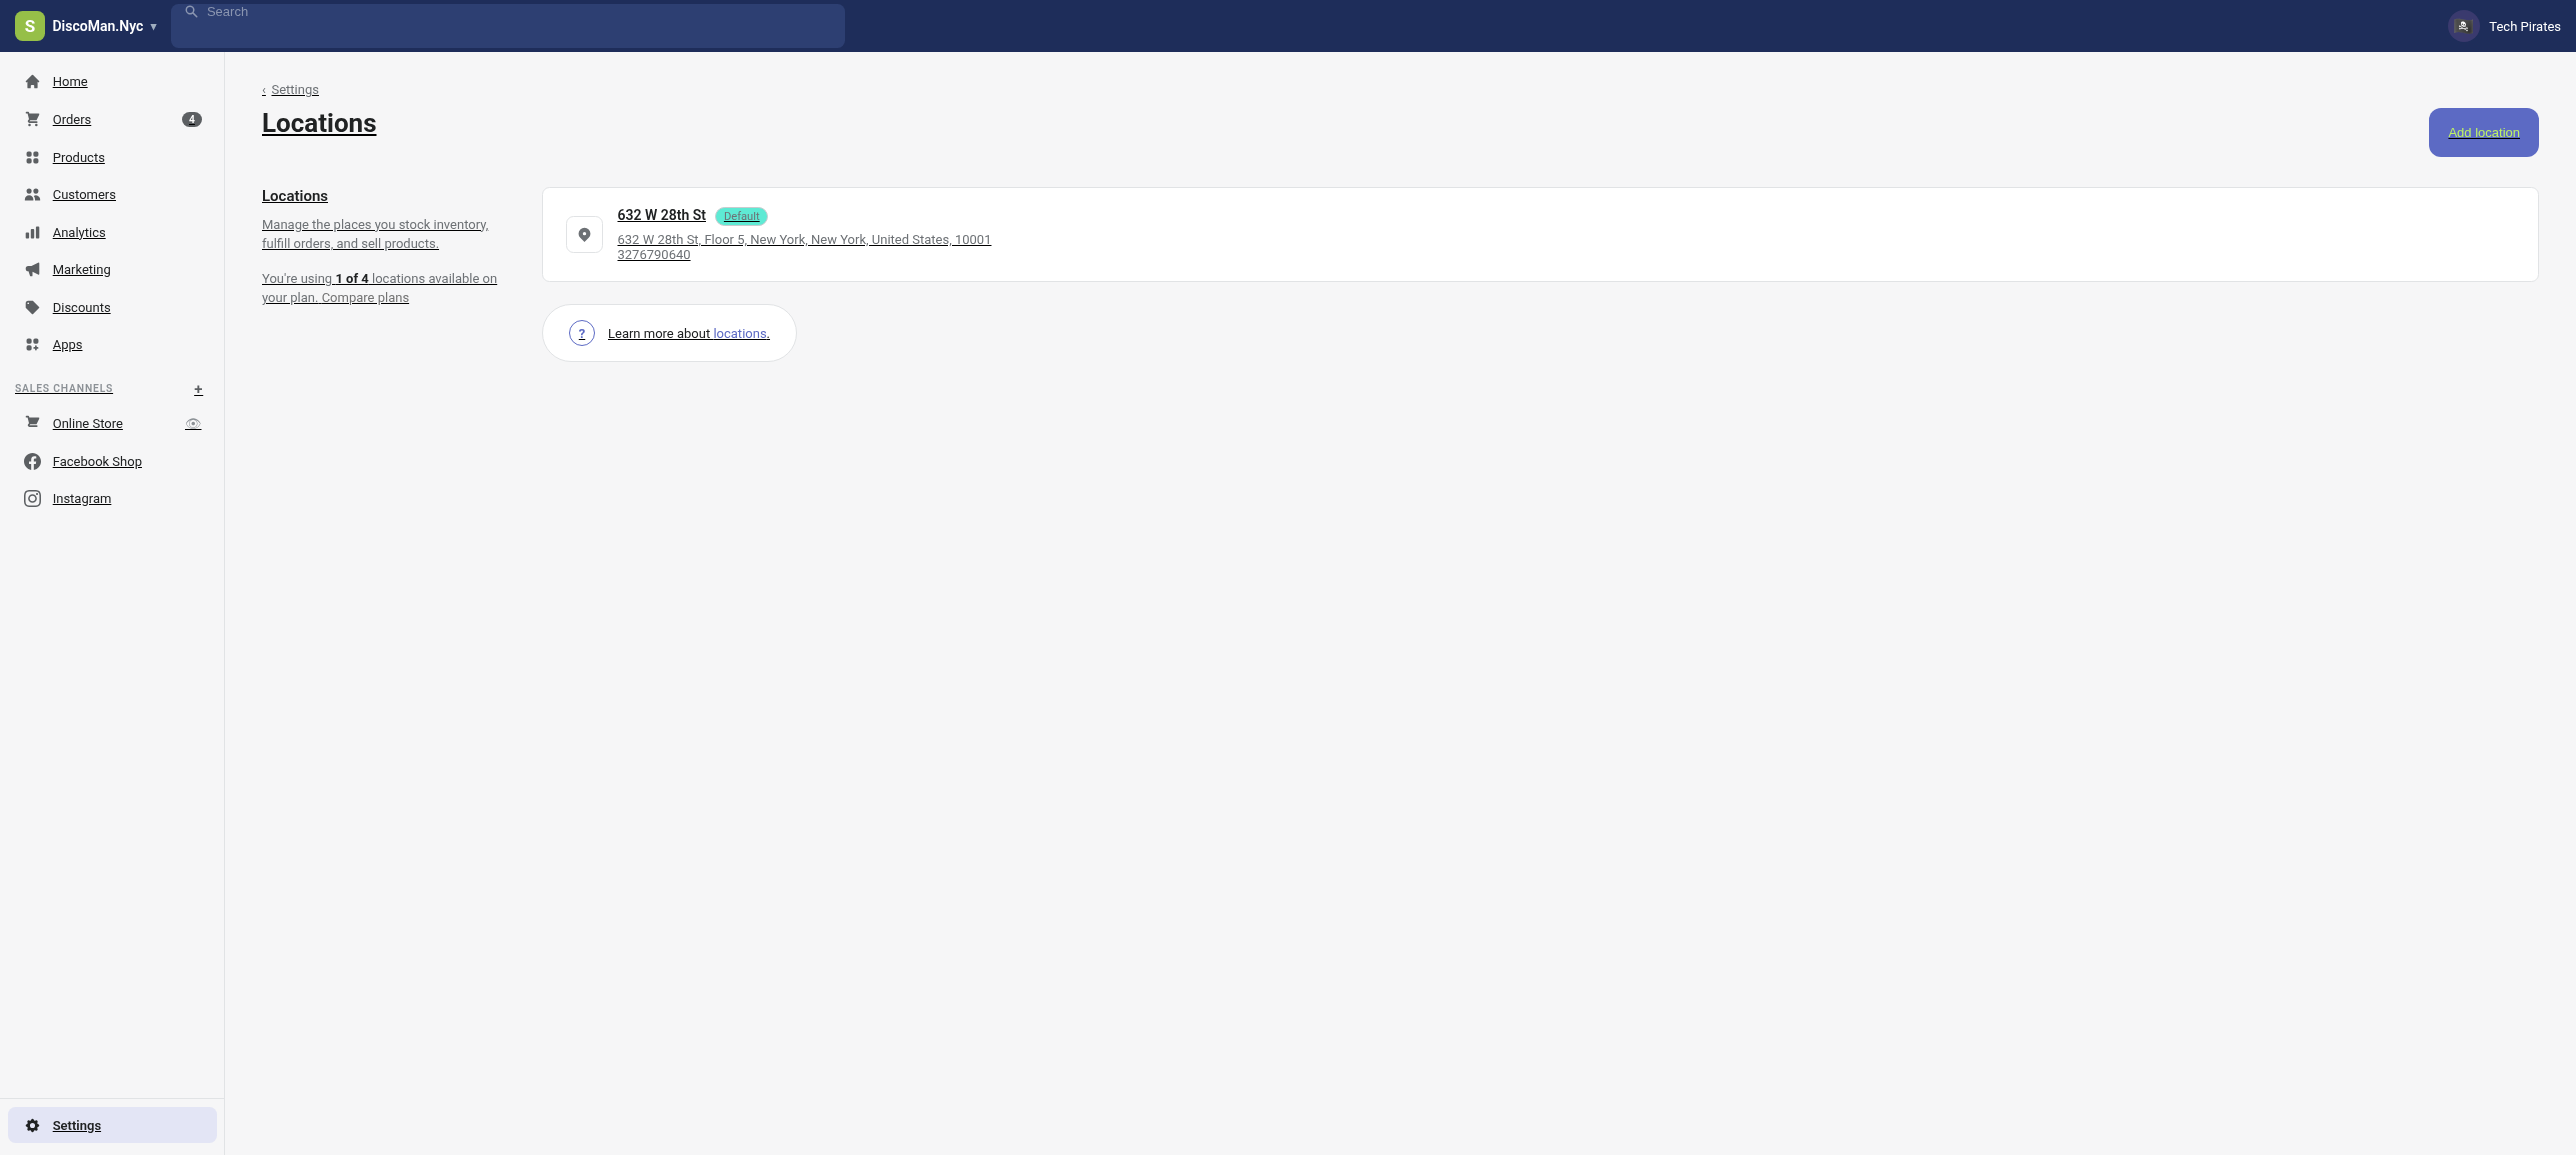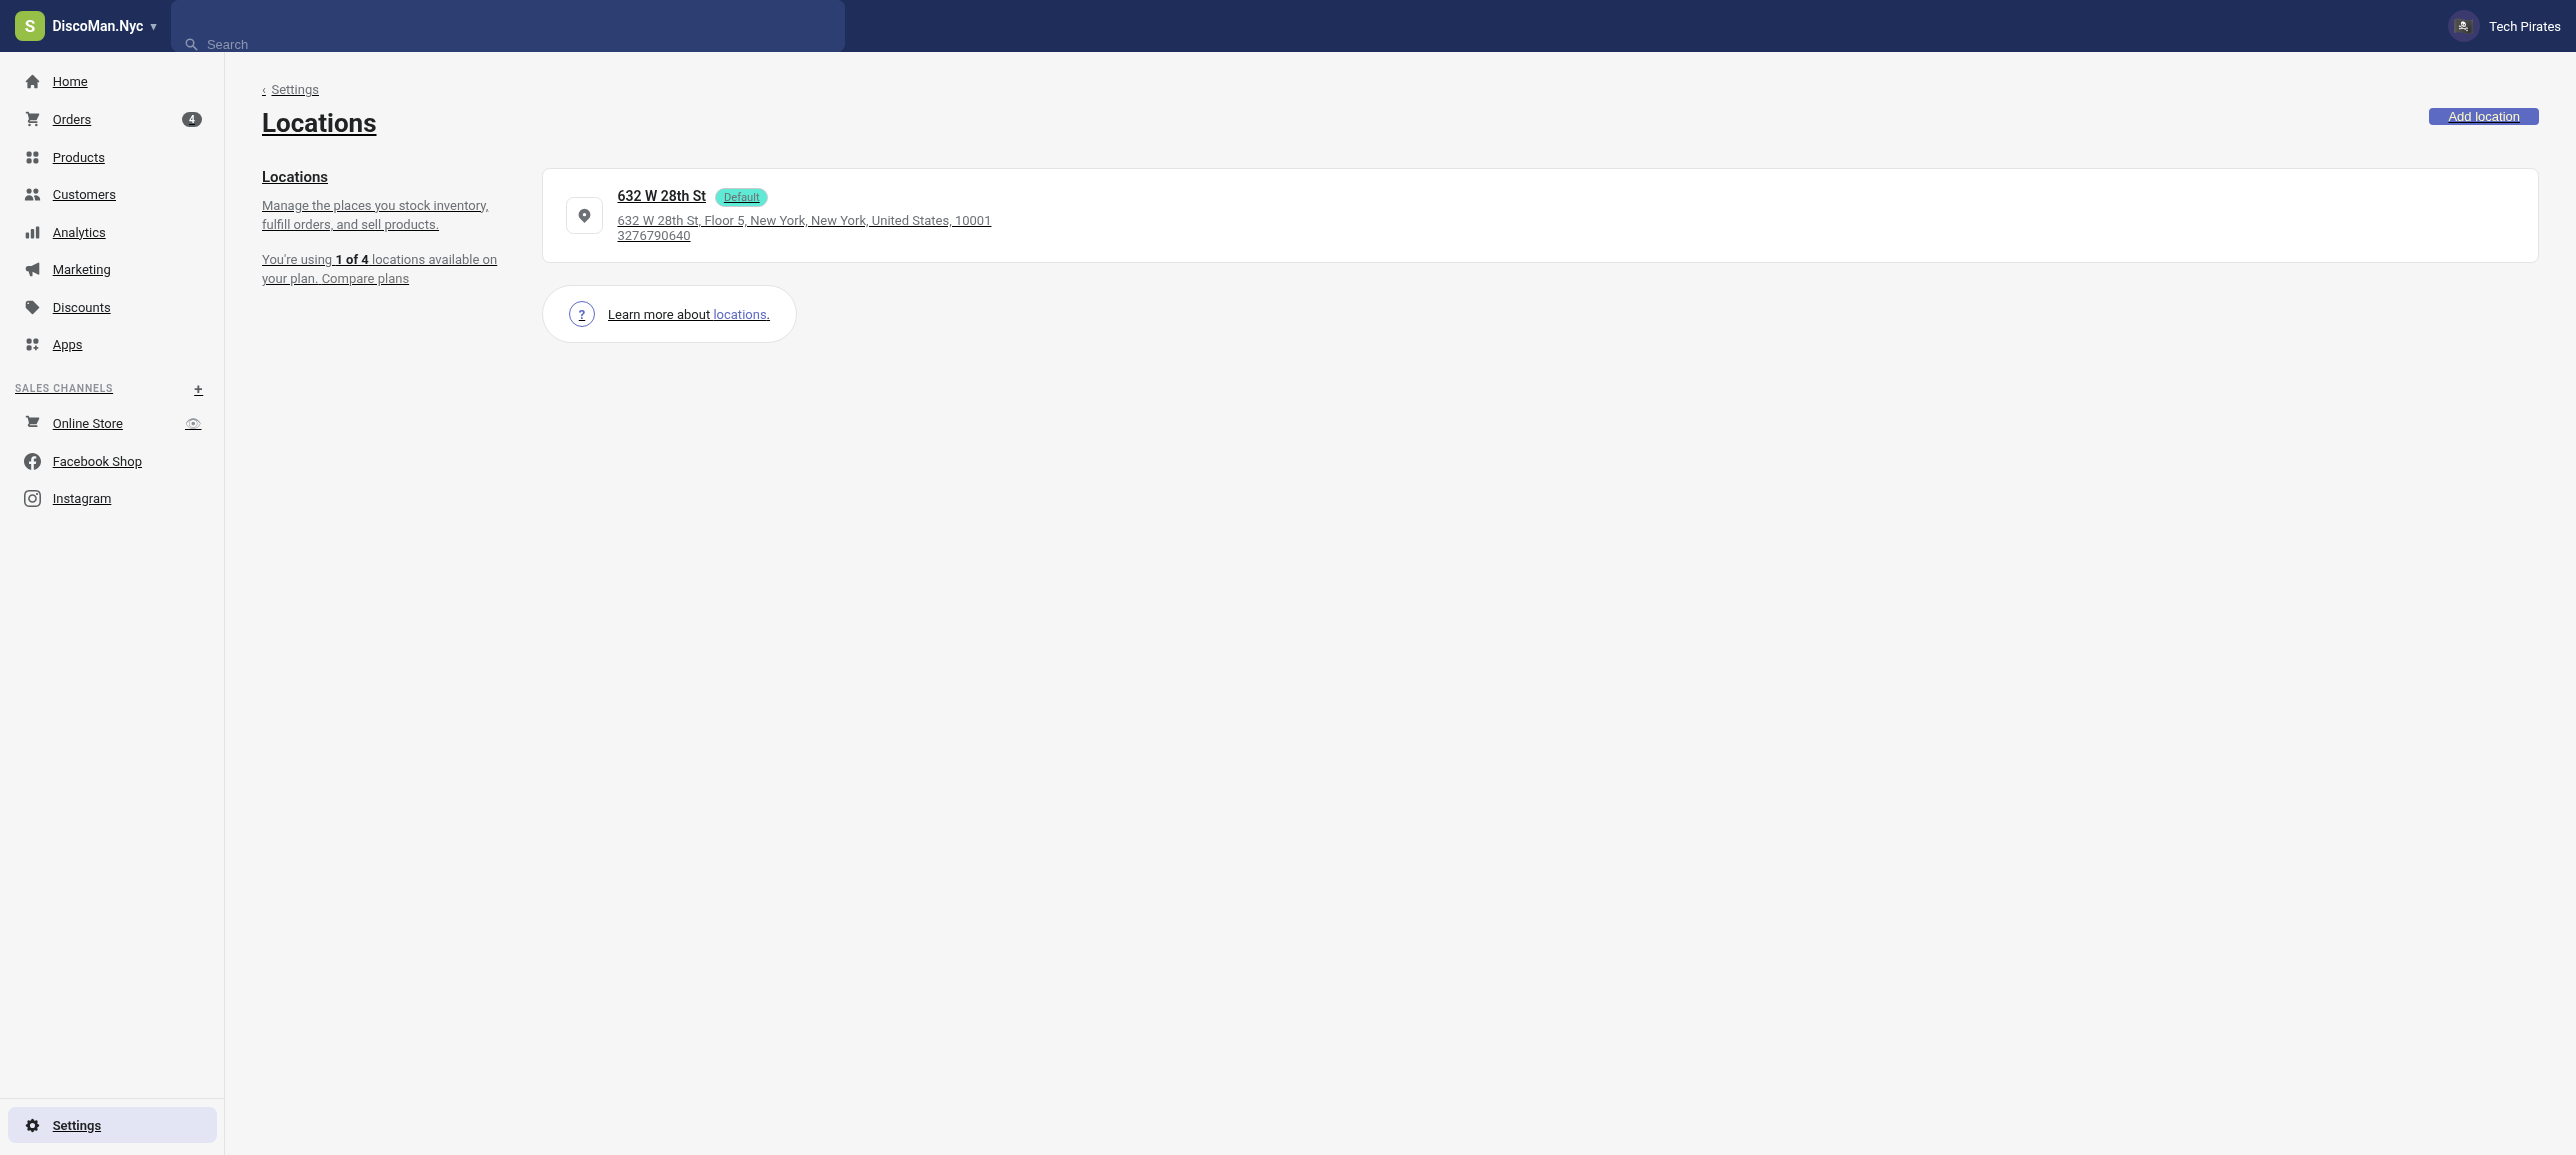--- a/index.html
+++ b/index.html
@@ -40,25 +40,25 @@
     .topnav-chevron {
       color: #a0aec0;
       font-size: 11.2px;
     }
     .topnav-search {
       flex: 1;
       max-width: 674px;
     }
     .search-wrap {
       display: flex;
-      align-items: flex-end;
+      align-items: flex-start;
       background: #2d3f72;
       border-radius: 7.5px;
       padding: 0 13px;
-      height: 52px;
+      height: 44px;
       gap: 7.5px;
     }
     .search-wrap input {
       background: transparent;
       border: none;
       outline: none;
       color: #c8d0e0;
       font-size: 13px;
       flex: 1;
     }
@@ -190,24 +190,24 @@
       justify-content: space-between;
       margin-bottom: 30px;
     }
     .page-title {
       font-size: 26px;
       font-weight: 700;
       color: #202223;
     }
     .btn-primary {
       background: #5c6ac4;
-      color: #fef9c3;
+      color: #bef264;
       border: none;
-      border-radius: 4px;
-      padding: 1px 19px;
+      border-radius: 12px;
+      padding: 17px 19px;
       font-size: 13px;
       font-weight: 500;
       cursor: pointer;
       white-space: nowrap;
     }
 
     
     .locations-layout {
       display: flex;
       gap: 37px;

